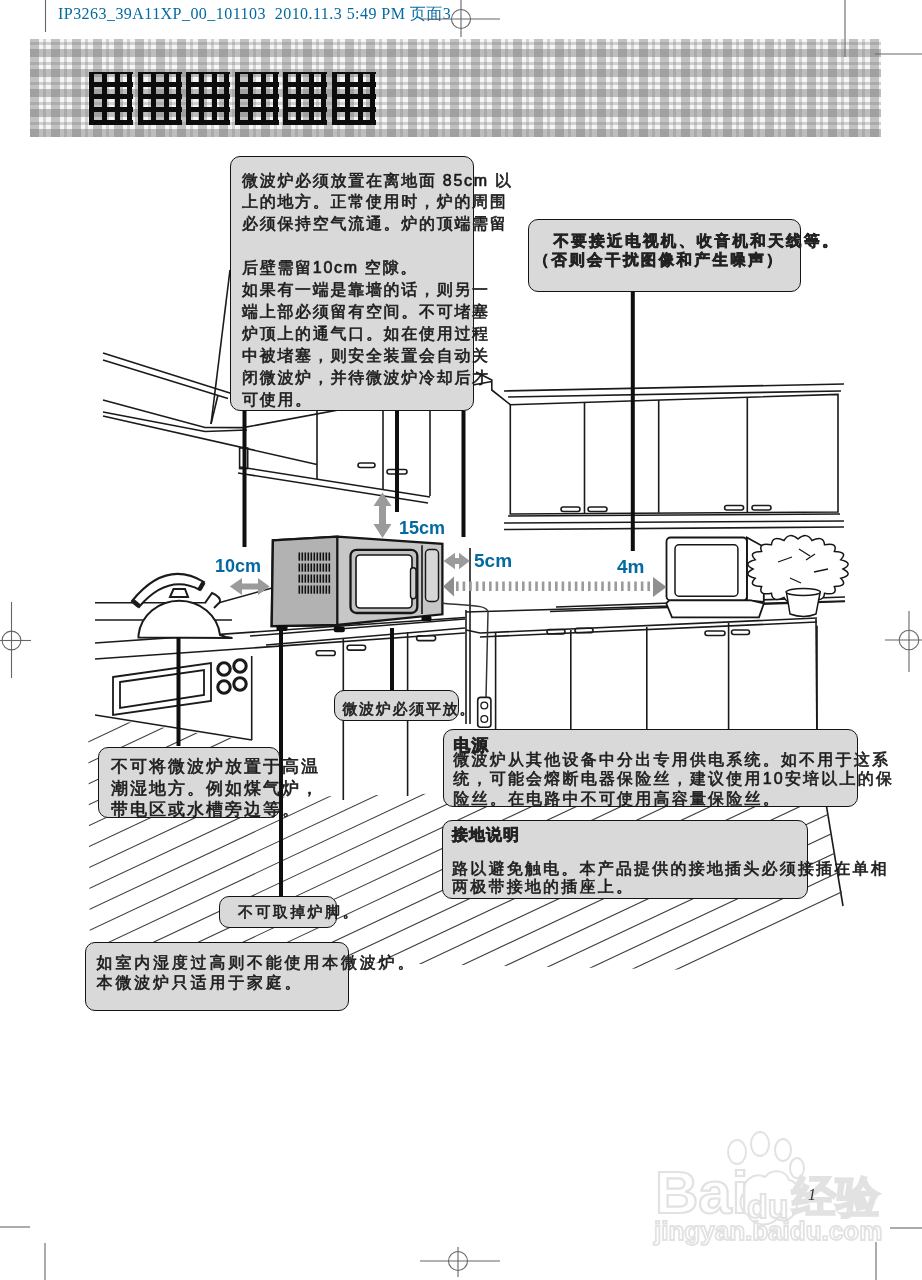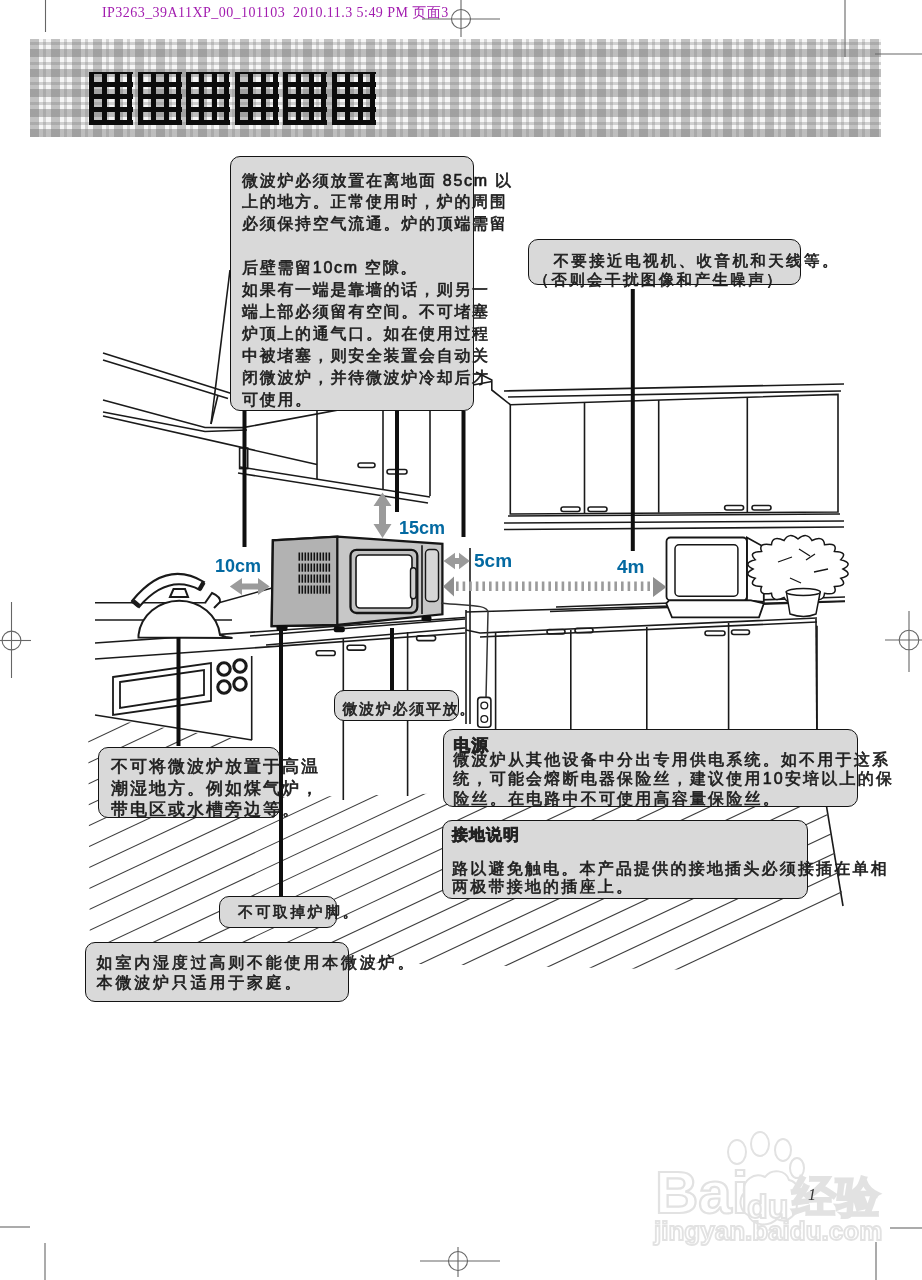--- a/index.html
+++ b/index.html
@@ -1,21 +1,21 @@
 <!DOCTYPE html>
 <html><head><meta charset="utf-8">
 <style>
 html,body{margin:0;padding:0;background:#fff;}
 #page{position:relative;width:922px;height:1280px;overflow:hidden;background:#fff;
   font-family:"Liberation Sans",sans-serif;}
 .box{position:absolute;background:#d9d9d9;border:1.8px solid #141414;border-radius:10px;
   color:#161616;box-sizing:border-box;padding-left:11px;-webkit-text-stroke:0.65px #222;}
 .lbl{position:absolute;font-weight:bold;color:#0369a1;white-space:nowrap;}
-#hdr{position:absolute;left:58px;top:4px;font-family:"Liberation Serif",serif;font-size:14px;
-  letter-spacing:0.45px;color:#a21caf;white-space:nowrap;margin-left:44px;}
+#hdr{position:absolute;left:58px;top:4px;font-family:"Liberation Serif",serif;font-size:16px;
+  letter-spacing:0.45px;color:#0369a1;white-space:nowrap;}
 #banner{position:absolute;left:30px;top:39px;width:851px;height:98px;
   background:
    repeating-linear-gradient(0deg, rgba(120,120,120,.45) 0 8px, rgba(255,255,255,0) 8px 12px, rgba(120,120,120,.30) 12px 15px, rgba(255,255,255,0) 15px 20px),
    repeating-linear-gradient(90deg, rgba(120,120,120,.42) 0 9px, rgba(255,255,255,0) 9px 13px, rgba(120,120,120,.28) 13px 16px, rgba(255,255,255,0) 16px 21px),
    #f6f6f6;}
 .tc{position:absolute;top:33px;width:44px;height:53px;
   background:
    repeating-linear-gradient(0deg,#0c0c0c 0 5px,rgba(0,0,0,0) 5px 12.8px),
    repeating-linear-gradient(90deg,#0c0c0c 0 5px,rgba(0,0,0,0) 5px 12.8px);}
 svg{position:absolute;left:0;top:0;}
@@ -345,40 +345,40 @@
       <div style="position:absolute;left:11px;top:56.3px;font-size:16px;letter-spacing:1.7px;white-space:nowrap;line-height:21.9px">必须保持空气流通。炉的顶端需留</div>
       <div style="position:absolute;left:11px;top:100.1px;font-size:16px;letter-spacing:1.7px;white-space:nowrap;line-height:21.9px">后壁需留10cm 空隙。</div>
       <div style="position:absolute;left:11px;top:122.0px;font-size:16px;letter-spacing:1.7px;white-space:nowrap;line-height:21.9px">如果有一端是靠墙的话，则另一</div>
       <div style="position:absolute;left:11px;top:143.89999999999998px;font-size:16px;letter-spacing:1.7px;white-space:nowrap;line-height:21.9px">端上部必须留有空间。不可堵塞</div>
       <div style="position:absolute;left:11px;top:165.79999999999998px;font-size:16px;letter-spacing:1.7px;white-space:nowrap;line-height:21.9px">炉顶上的通气口。如在使用过程</div>
       <div style="position:absolute;left:11px;top:187.7px;font-size:16px;letter-spacing:1.7px;white-space:nowrap;line-height:21.9px">中被堵塞，则安全装置会自动关</div>
       <div style="position:absolute;left:11px;top:209.6px;font-size:16px;letter-spacing:1.7px;white-space:nowrap;line-height:21.9px">闭微波炉，并待微波炉冷却后才</div>
       <div style="position:absolute;left:11px;top:231.5px;font-size:16px;letter-spacing:1.7px;white-space:nowrap;line-height:21.9px">可使用。</div>
     </div>
 
-<div class="box" style="left:528.4px;top:239px;width:272.4px;height:46px;">
+<div class="box" style="left:528.4px;top:219px;width:272.4px;height:73px;font-weight:bold;">
       <div style="position:absolute;left:24px;top:10.5px;font-size:15.5px;letter-spacing:2.4px;white-space:nowrap;line-height:19.2px">不要接近电视机、收音机和天线等。</div>
       <div style="position:absolute;left:4px;top:29.7px;font-size:15.5px;letter-spacing:2.4px;white-space:nowrap;line-height:19.2px">（否则会干扰图像和产生噪声）</div>
     </div>
 
 <div class="box" style="left:334.4px;top:690px;width:124.7px;height:31.2px;">
       <div style="position:absolute;left:7px;top:9px;font-size:15px;letter-spacing:1.7px;white-space:nowrap;line-height:18px">微波炉必须平放。</div>
     </div>
 
 <div class="box" style="left:98px;top:747px;width:182.2px;height:71px;">
       <div style="position:absolute;left:12px;top:8.0px;font-size:17px;letter-spacing:2.0px;white-space:nowrap;line-height:21.6px">不可将微波炉放置于高温</div>
       <div style="position:absolute;left:12px;top:29.6px;font-size:17px;letter-spacing:2.0px;white-space:nowrap;line-height:21.6px">潮湿地方。例如煤气炉，</div>
       <div style="position:absolute;left:12px;top:51.2px;font-size:17px;letter-spacing:2.0px;white-space:nowrap;line-height:21.6px">带电区或水槽旁边等。</div>
     </div>
 
 <div class="box" style="left:219px;top:896.2px;width:118.4px;height:31.9px;">
       <div style="position:absolute;left:18px;top:5.8px;font-size:15px;letter-spacing:2.4px;white-space:nowrap;line-height:18px">不可取掉炉脚。</div>
     </div>
 
-<div class="box" style="left:84.6px;top:941.7px;width:264.2px;height:60px;">
+<div class="box" style="left:84.6px;top:941.7px;width:264.2px;height:69px;">
       <div style="position:absolute;left:11px;top:10.2px;font-size:16px;letter-spacing:2.8px;white-space:nowrap;line-height:20.5px">如室内湿度过高则不能使用本微波炉。</div>
       <div style="position:absolute;left:11px;top:30.7px;font-size:16px;letter-spacing:2.8px;white-space:nowrap;line-height:20.5px">本微波炉只适用于家庭。</div>
     </div>
 
 <div class="box" style="left:443.3px;top:729.1px;width:415px;height:78.3px;">
       <div style="position:absolute;left:9px;top:4px;font-weight:bold;font-size:17px;letter-spacing:1px;white-space:nowrap">电源</div>
       <div style="position:absolute;left:9px;top:19.5px;font-size:16px;letter-spacing:2.2px;white-space:nowrap;line-height:19.6px">微波炉从其他设备中分出专用供电系统。如不用于这系</div>
       <div style="position:absolute;left:9px;top:39.1px;font-size:16px;letter-spacing:2.2px;white-space:nowrap;line-height:19.6px">统，可能会熔断电器保险丝，建议使用10安培以上的保</div>
       <div style="position:absolute;left:9px;top:58.7px;font-size:16px;letter-spacing:2.2px;white-space:nowrap;line-height:19.6px">险丝。在电路中不可使用高容量保险丝。</div>
     </div>

